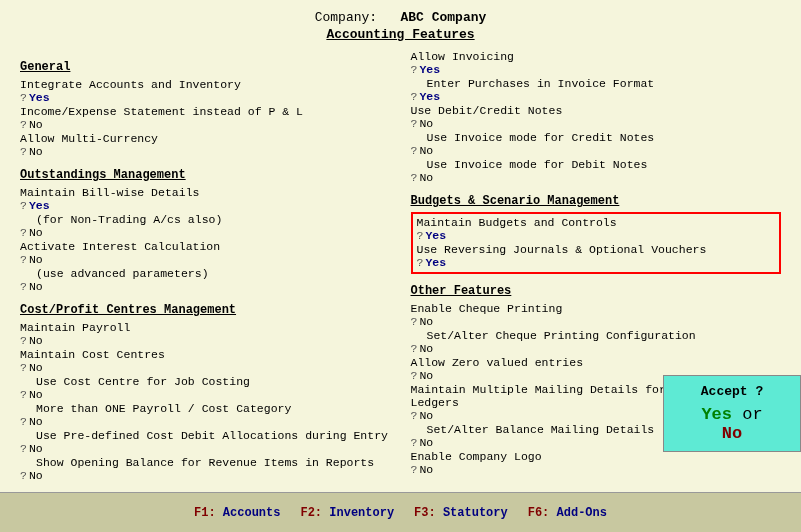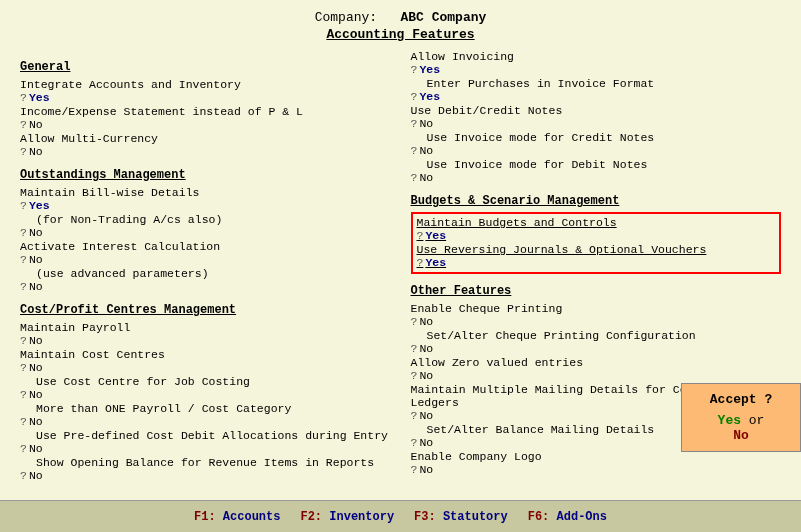--- a/index.html
+++ b/index.html
@@ -80,25 +80,24 @@
       font-weight: bold;
       color: #000080;
     }
     .val-no {
       color: #000;
     }
     .highlighted-box {
       border: 2px solid red;
       padding: 2px 4px;
       margin: 2px 0;
-      text-decoration: underline;
     }
     .footer-bar {
       width: 801px;
-      height: 32px;
+      height: 40px;
       background-color: #c8c8a0;
       border-top: 1px solid #999;
       display: flex;
       align-items: center;
       justify-content: center;
       gap: 20px;
       position: absolute;
       bottom: 0;
       left: 0;
     }
@@ -109,33 +108,33 @@
     }
     .footer-bar .flabel {
       color: #000080;
       font-weight: bold;
       font-size: 12px;
     }
     .accept-panel {
       position: absolute;
       bottom: 40px;
       right: 0;
-      width: 120px;
-      background-color: #fdba74;
+      width: 138px;
+      background-color: #5eead4;
       border: 1px solid #888;
       padding: 8px 24px;
       text-align: center;
     }
     .accept-panel .accept-question {
       font-weight: bold;
       font-size: 13px;
       margin-bottom: 6px;
     }
     .accept-panel .accept-options {
-      font-size: 13px;
+      font-size: 17px;
     }
     .accept-panel .yes-opt {
       color: #008000;
       font-weight: bold;
     }
     .accept-panel .or-text {
       color: #000;
     }
     .accept-panel .no-opt {
       color: #800000;

